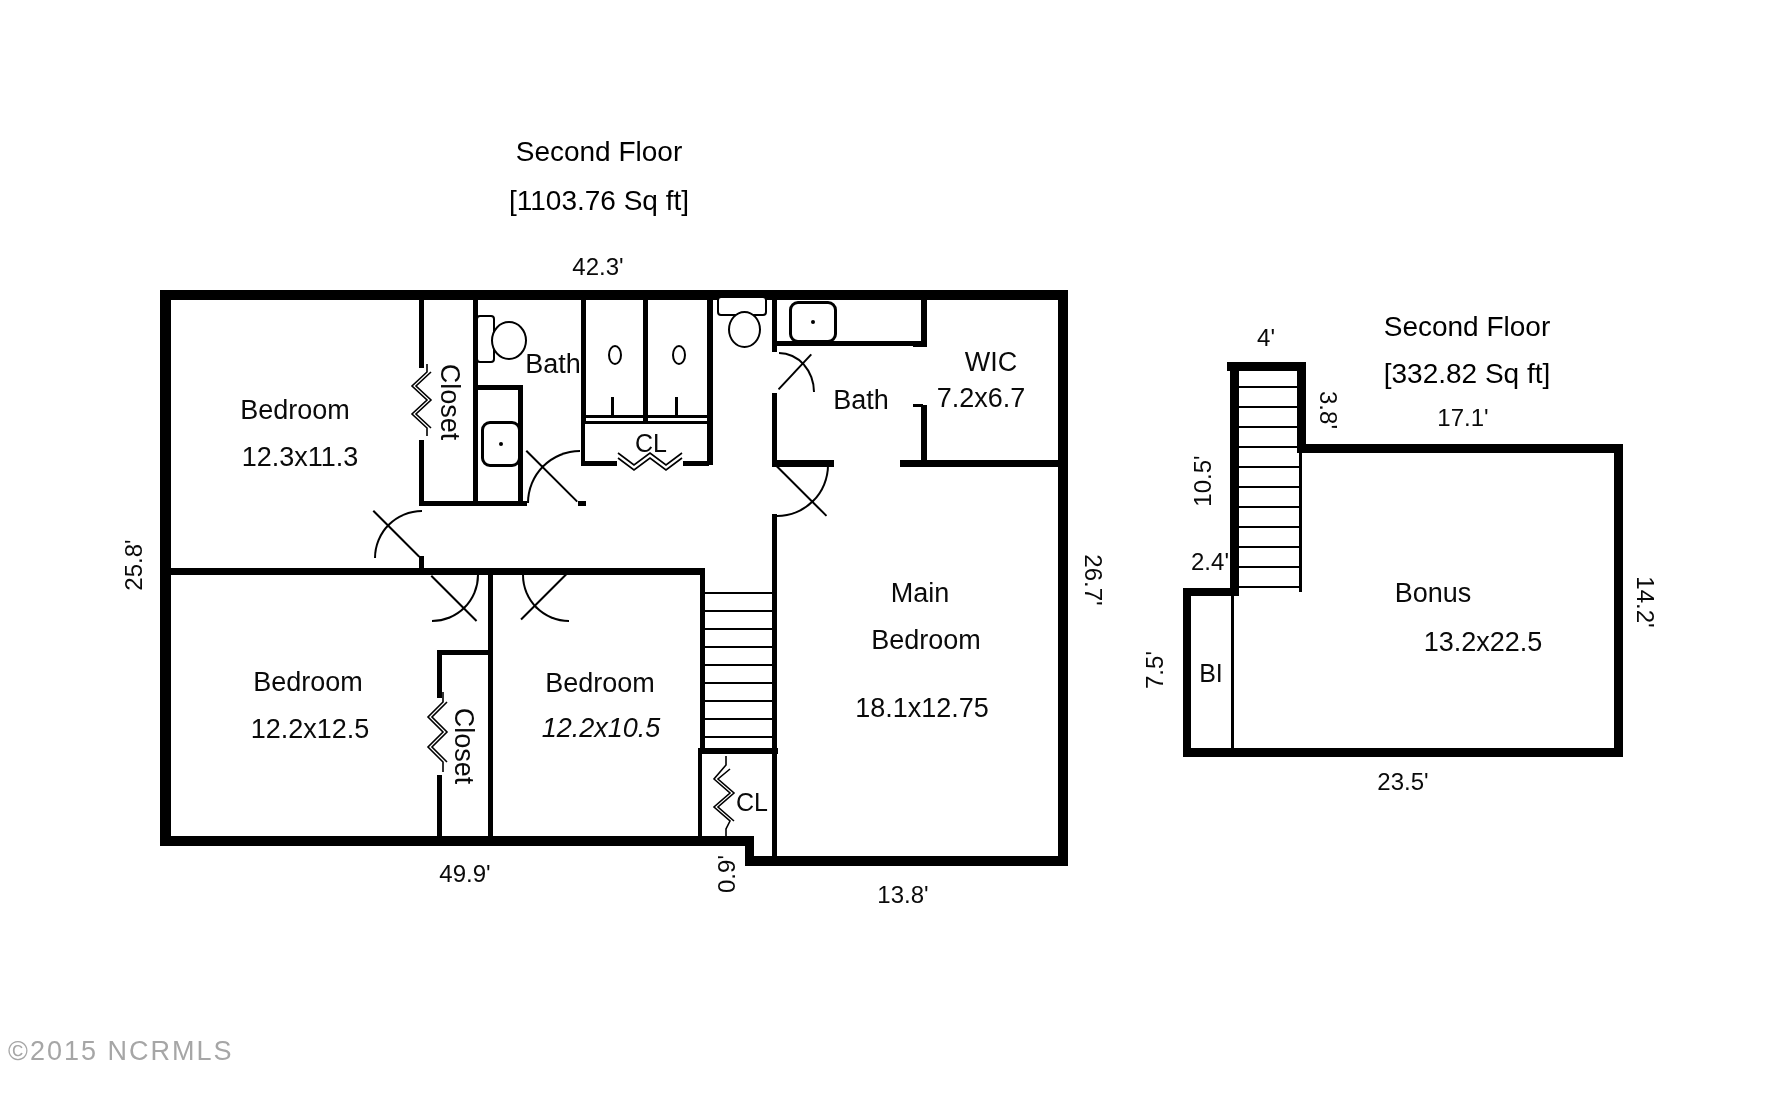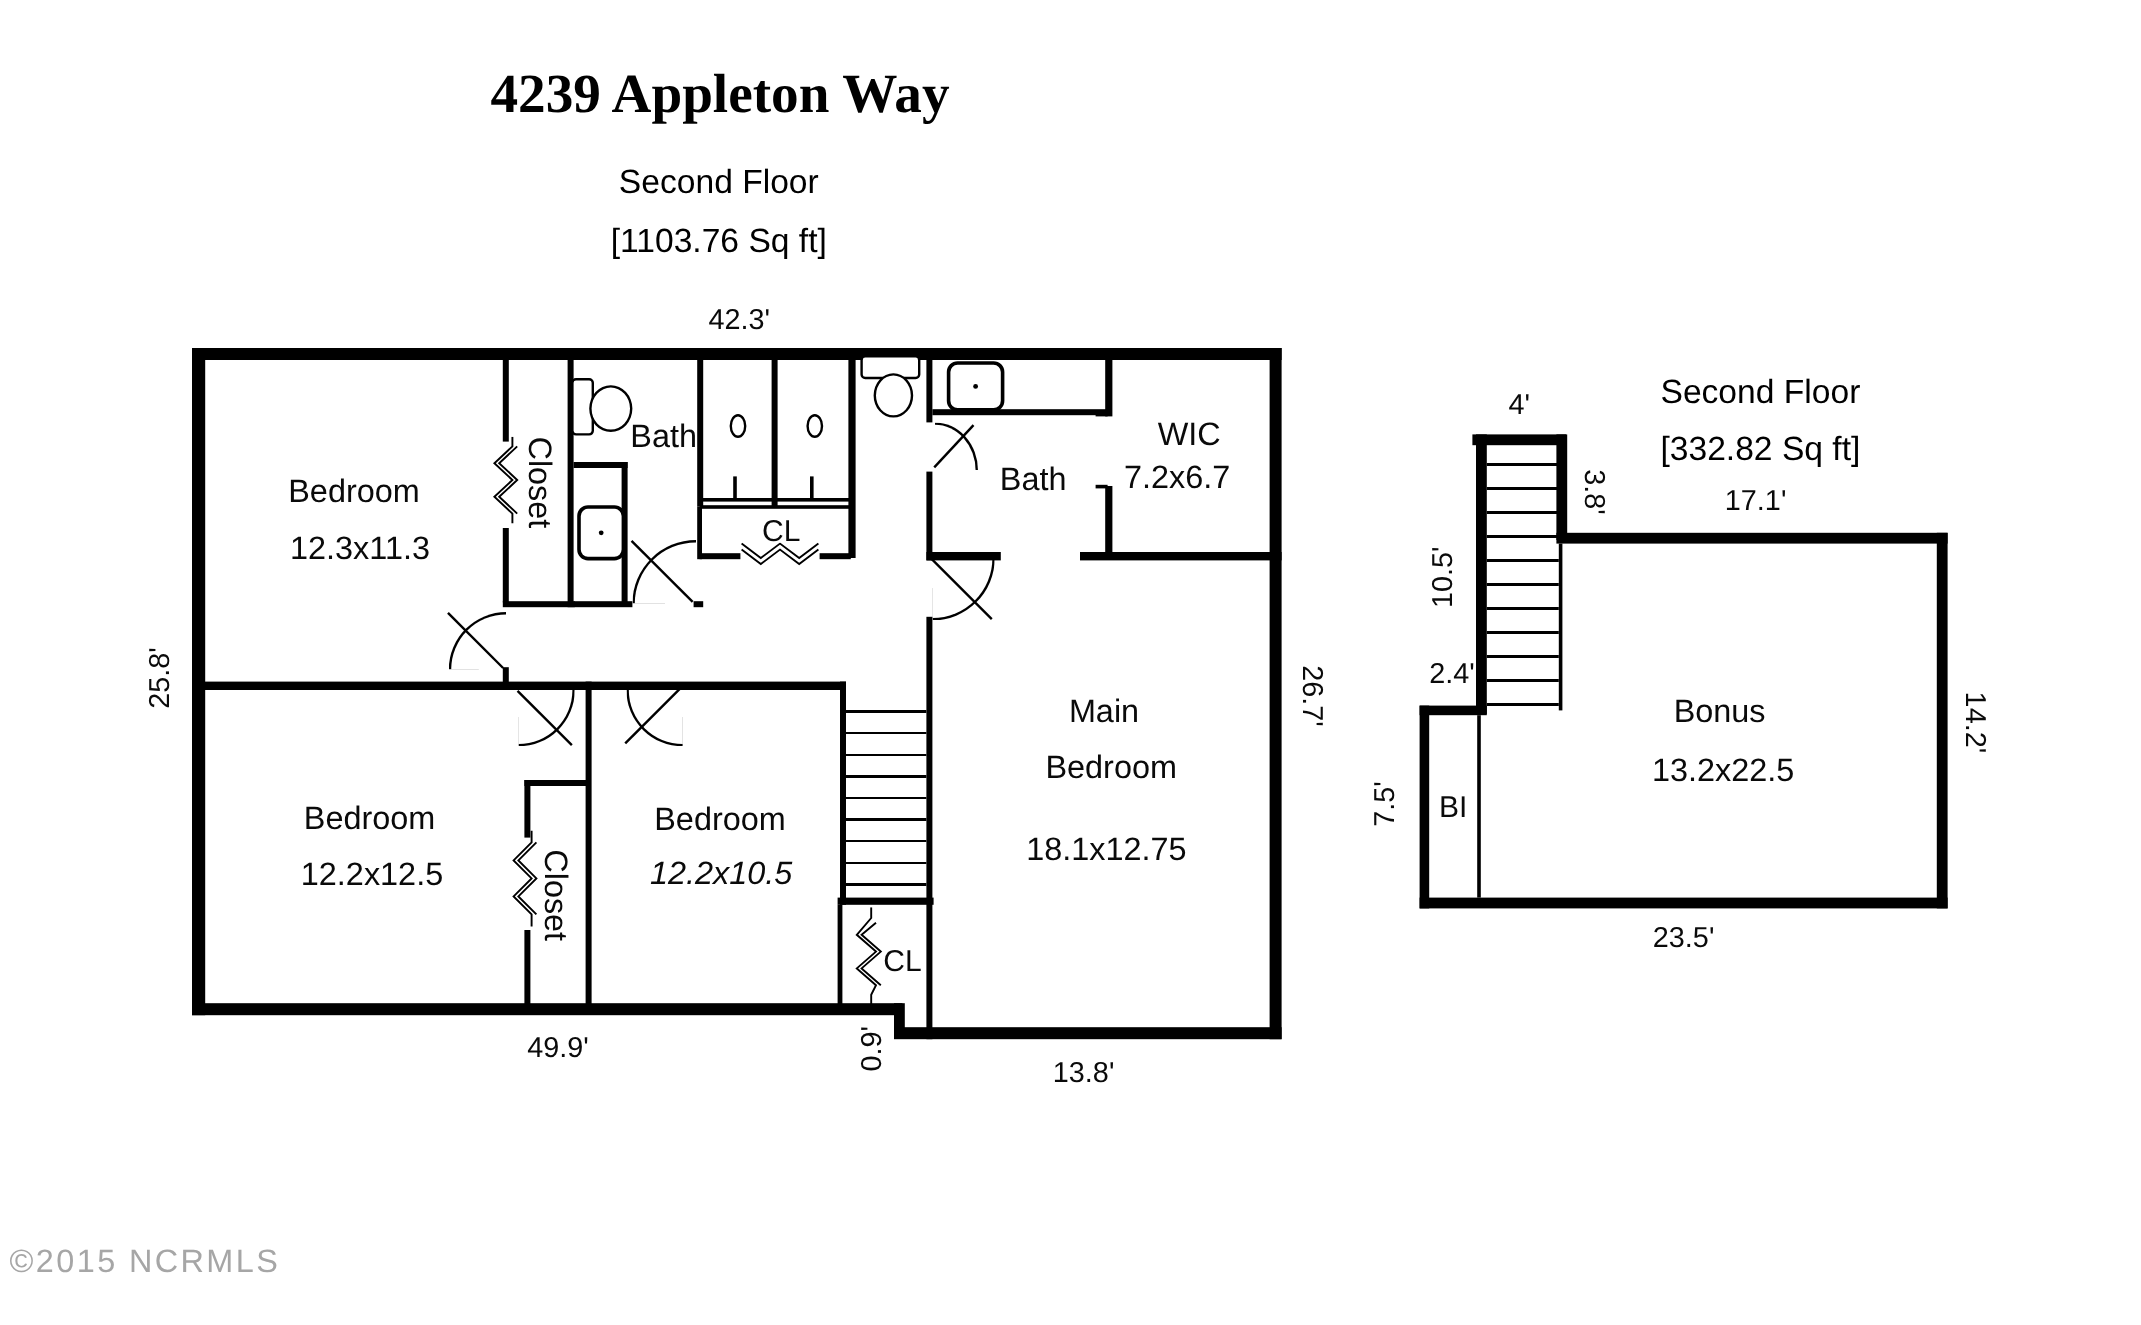--- a/index.html
+++ b/index.html
@@ -29,21 +29,20 @@
               margin:-2px 0 0 -2px;border-radius:50%;background:#000;}
   .knob{position:absolute;border:2px solid #000;border-radius:50%;background:#fff;}
   .zz{position:absolute;}
   .wm{position:absolute;left:8px;top:1036px;font-size:27px;letter-spacing:2px;color:#a6a6a6;}
 </style>
 </head>
 <body>
 
 <div id="canvas">
 
-  <div class="title" style="left:600px;top:78px;">4239 Appleton Way</div>
   <div class="sub" style="left:599px;top:152px;">Second Floor</div>
   <div class="sub" style="left:599px;top:201px;">[1103.76 Sq ft]</div>
 
   <div class="w" style="left:160px;top:290px;width:908px;height:10px;"></div>
   <div class="w" style="left:160px;top:290px;width:11px;height:556px;"></div>
   <div class="w" style="left:160px;top:836px;width:592px;height:10px;"></div>
   <div class="w" style="left:745px;top:836px;width:9px;height:28px;"></div>
   <div class="w" style="left:745px;top:856px;width:323px;height:10px;"></div>
   <div class="w" style="left:1058px;top:290px;width:10px;height:576px;"></div>
 
@@ -144,21 +143,21 @@
   <div class="lbl" style="left:308px;top:682px;">Bedroom</div>
   <div class="lbl" style="left:310px;top:729px;">12.2x12.5</div>
   <div class="lbl cw" style="left:463px;top:746px;">Closet</div>
   <div class="lbl" style="left:600px;top:683px;">Bedroom</div>
   <div class="lbl" style="left:601px;top:728px;font-style:italic;">12.2x10.5</div>
   <div class="lbl" style="left:752px;top:802px;font-size:25px;">CL</div>
   <div class="lbl" style="left:920px;top:593px;">Main</div>
   <div class="lbl" style="left:926px;top:640px;">Bedroom</div>
   <div class="lbl" style="left:922px;top:708px;">18.1x12.75</div>
 
-  <div class="lbl dim" style="left:616px;top:267px;">42.3'</div>
+  <div class="lbl dim" style="left:598px;top:267px;">42.3'</div>
   <div class="lbl dim ccw" style="left:134px;top:565px;">25.8'</div>
   <div class="lbl dim cw" style="left:1093px;top:580px;">26.7'</div>
   <div class="lbl dim" style="left:465px;top:874px;">49.9'</div>
   <div class="lbl dim ccw" style="left:727px;top:874px;">0.9'</div>
   <div class="lbl dim" style="left:903px;top:895px;">13.8'</div>
 
   <div class="sub" style="left:1467px;top:327px;">Second Floor</div>
   <div class="sub" style="left:1467px;top:374px;">[332.82 Sq ft]</div>
 
   <div class="w" style="left:1227px;top:362px;width:78px;height:9px;"></div>
@@ -176,18 +175,18 @@
   <div class="lbl dim" style="left:1266px;top:338px;">4'</div>
   <div class="lbl dim cw" style="left:1328px;top:410px;">3.8'</div>
   <div class="lbl dim" style="left:1463px;top:418px;">17.1'</div>
   <div class="lbl dim ccw" style="left:1203px;top:481px;">10.5'</div>
   <div class="lbl dim" style="left:1210px;top:562px;">2.4'</div>
   <div class="lbl dim ccw" style="left:1155px;top:670px;">7.5'</div>
   <div class="lbl dim cw" style="left:1645px;top:602px;">14.2'</div>
   <div class="lbl dim" style="left:1403px;top:782px;">23.5'</div>
 
   <div class="lbl" style="left:1433px;top:593px;">Bonus</div>
-  <div class="lbl" style="left:1436px;top:642px;">13.2x22.5</div>
+  <div class="lbl" style="left:1483px;top:642px;">13.2x22.5</div>
   <div class="lbl" style="left:1211px;top:673px;font-size:25px;">BI</div>
 
   <div class="wm">©2015 NCRMLS</div>
 
 </div>
 
 </body></html>

